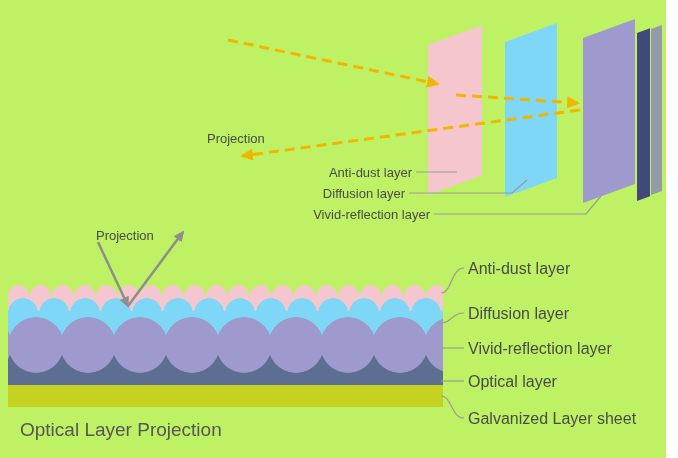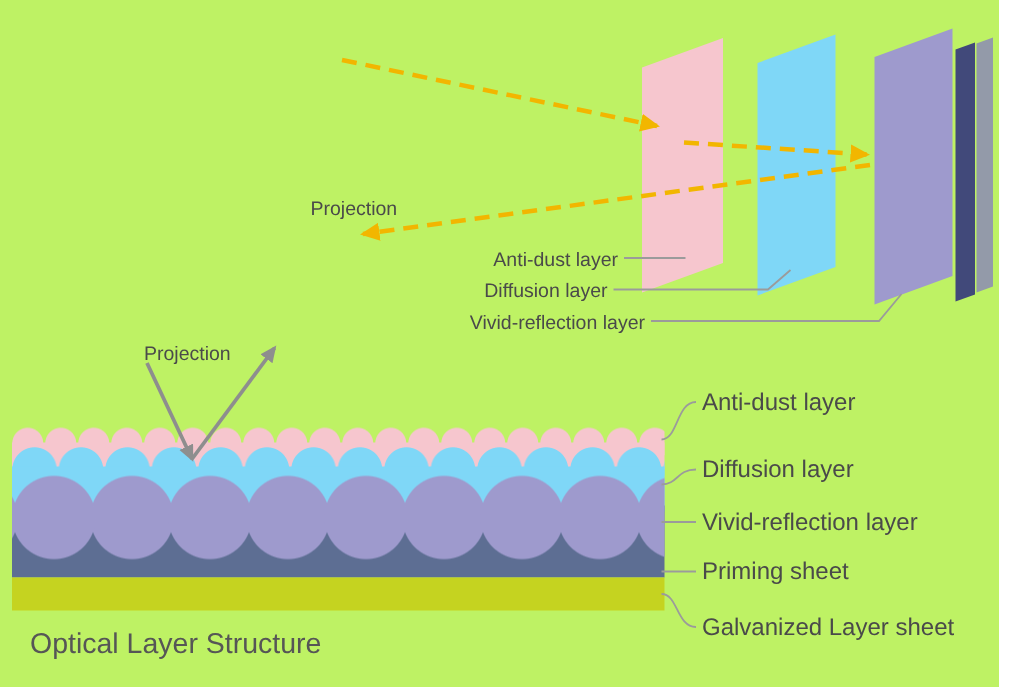--- a/index.html
+++ b/index.html
@@ -109,17 +109,17 @@
 
   <div class="lbl" style="left:207px; top:131px;">Projection</div>
   <div class="lbl t-right" style="left:262px; top:165px;">Anti-dust layer</div>
   <div class="lbl t-right" style="left:255px; top:186px;">Diffusion layer</div>
   <div class="lbl t-right" style="left:280px; top:207px;">Vivid-reflection layer</div>
 
   <div class="lbl" style="left:96px; top:228px;">Projection</div>
   <div class="lbl-lg" style="left:468px; top:259px;">Anti-dust layer</div>
   <div class="lbl-lg" style="left:468px; top:304px;">Diffusion layer</div>
   <div class="lbl-lg" style="left:468px; top:339px;">Vivid-reflection layer</div>
-  <div class="lbl-lg" style="left:468px; top:372px;">Priming sheet</div>
+  <div class="lbl-lg" style="left:468px; top:372px;">Optical layer</div>
   <div class="lbl-lg" style="left:468px; top:409px;">Galvanized Layer sheet</div>
 
-  <div class="title">Optical Layer Structure</div>
+  <div class="title">Optical Layer Projection</div>
 </div>
 
 </body></html>

